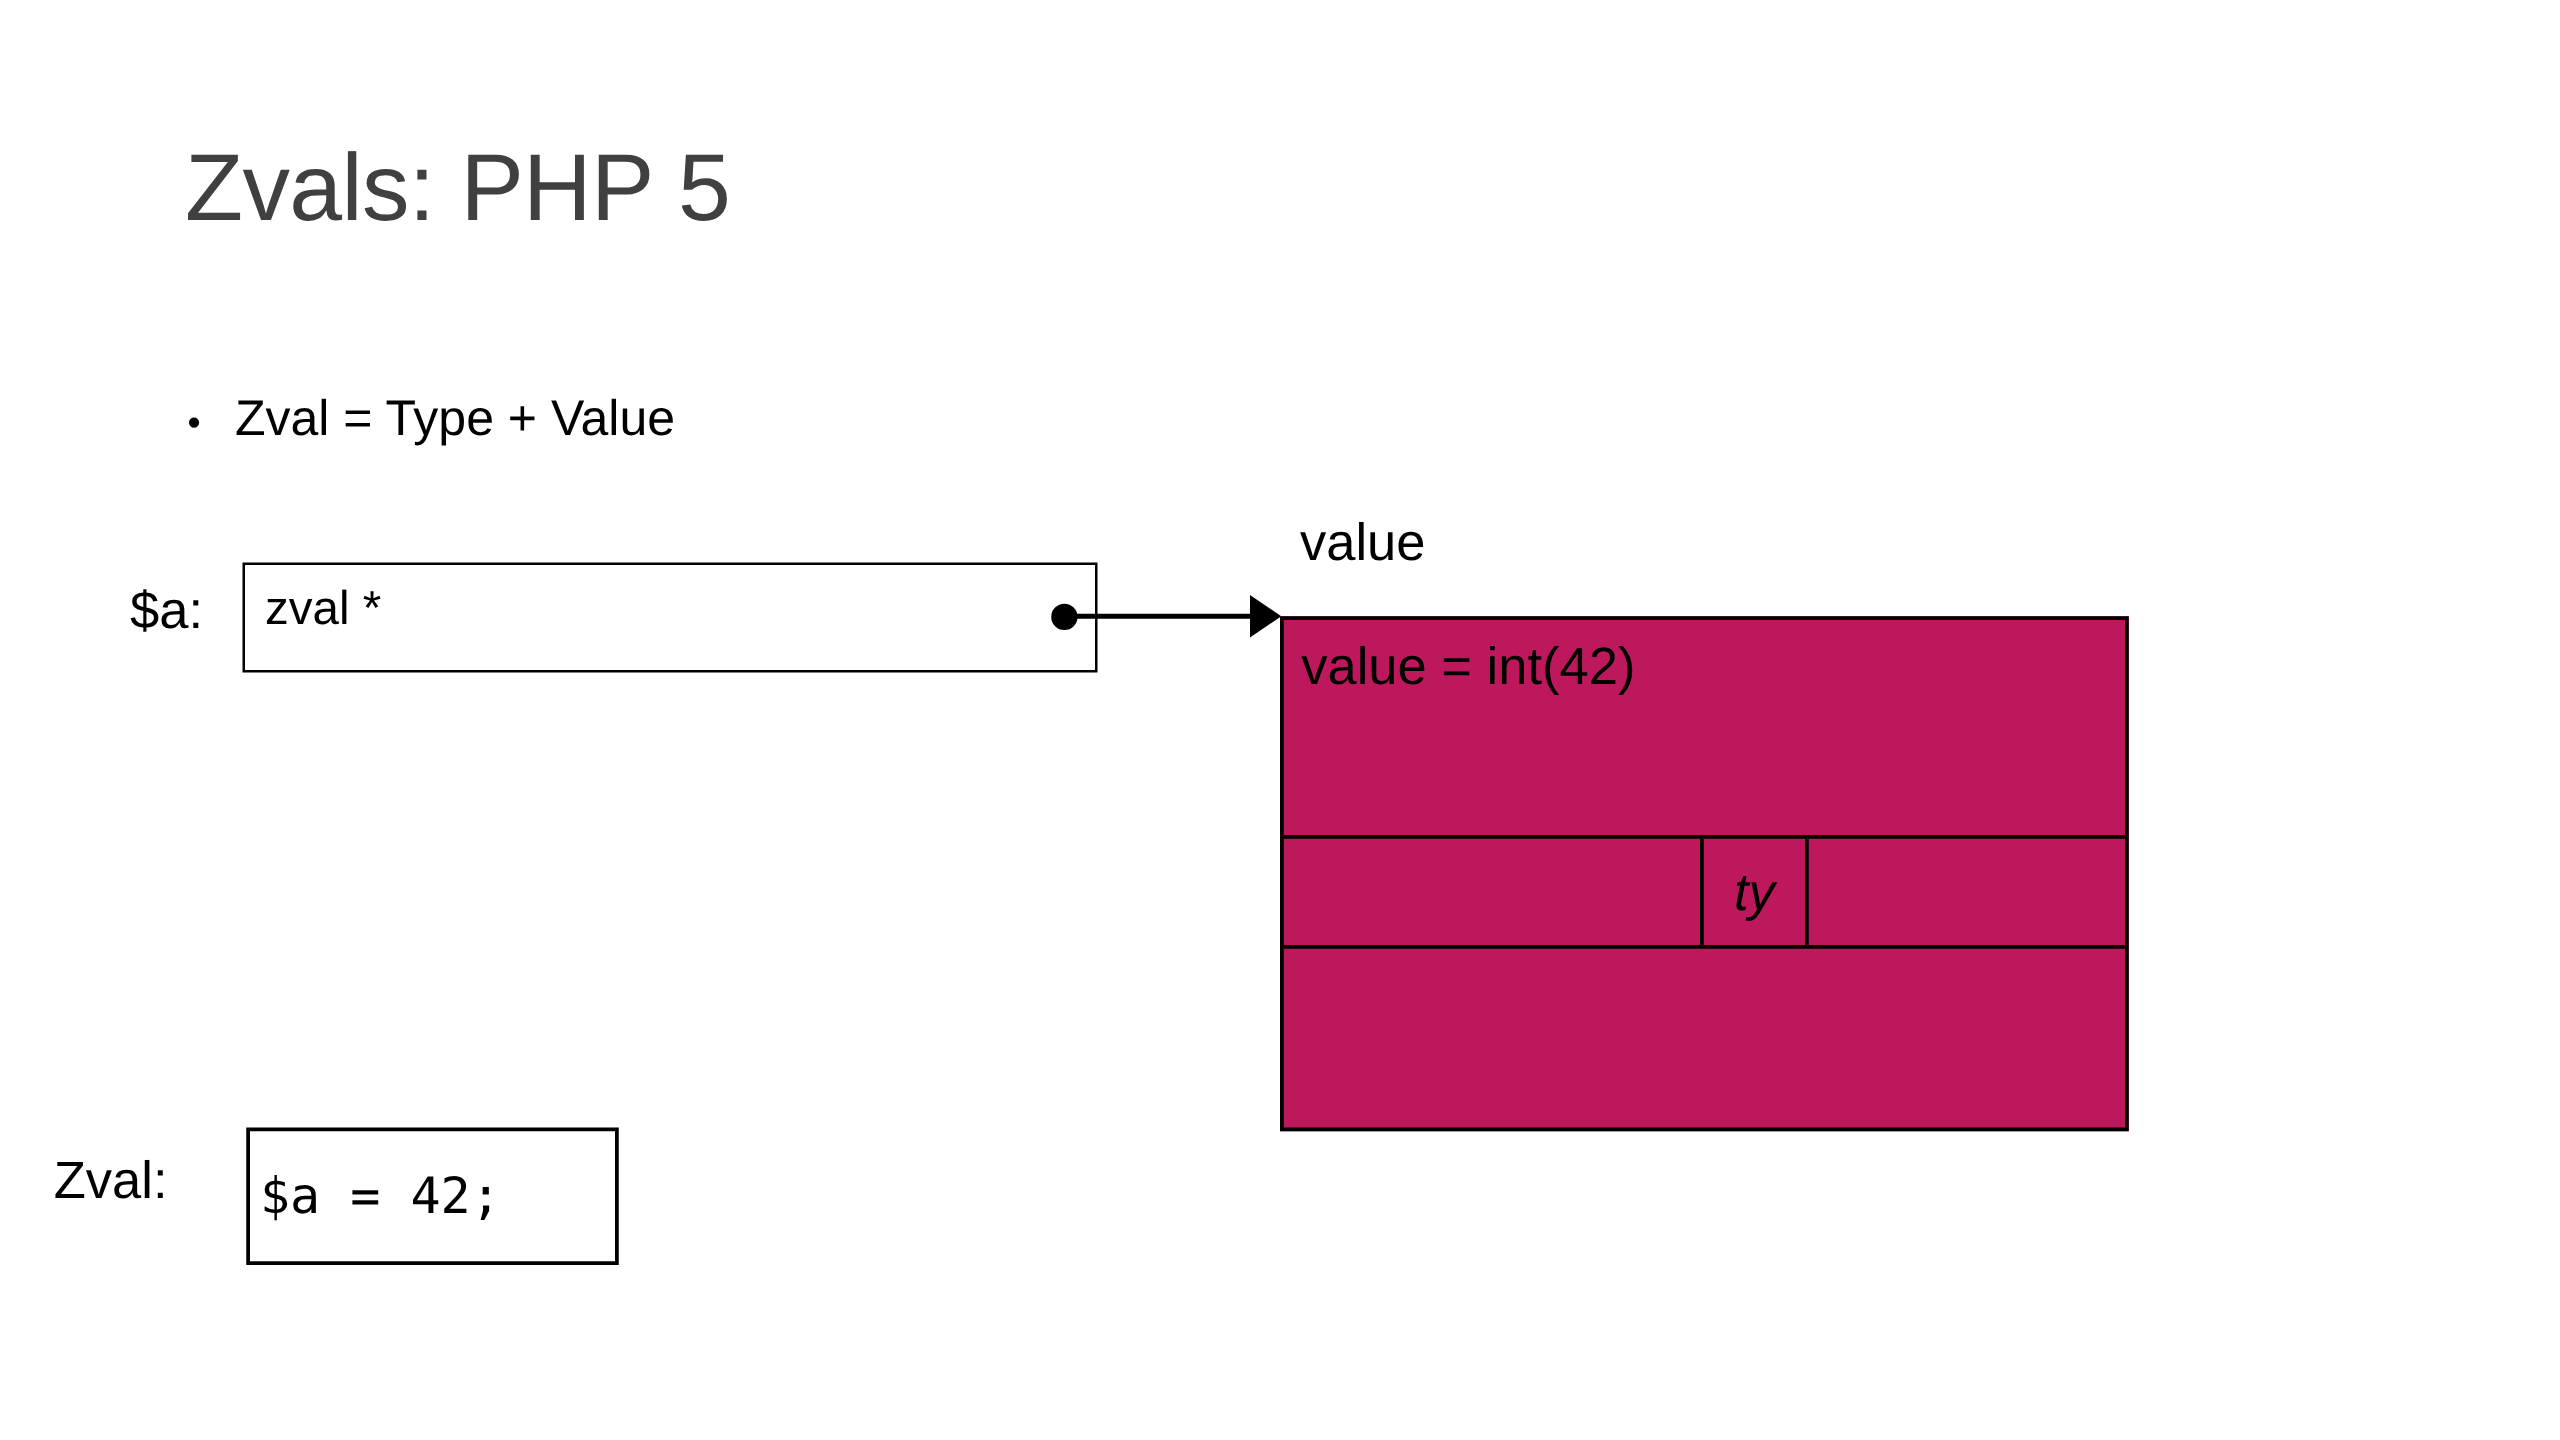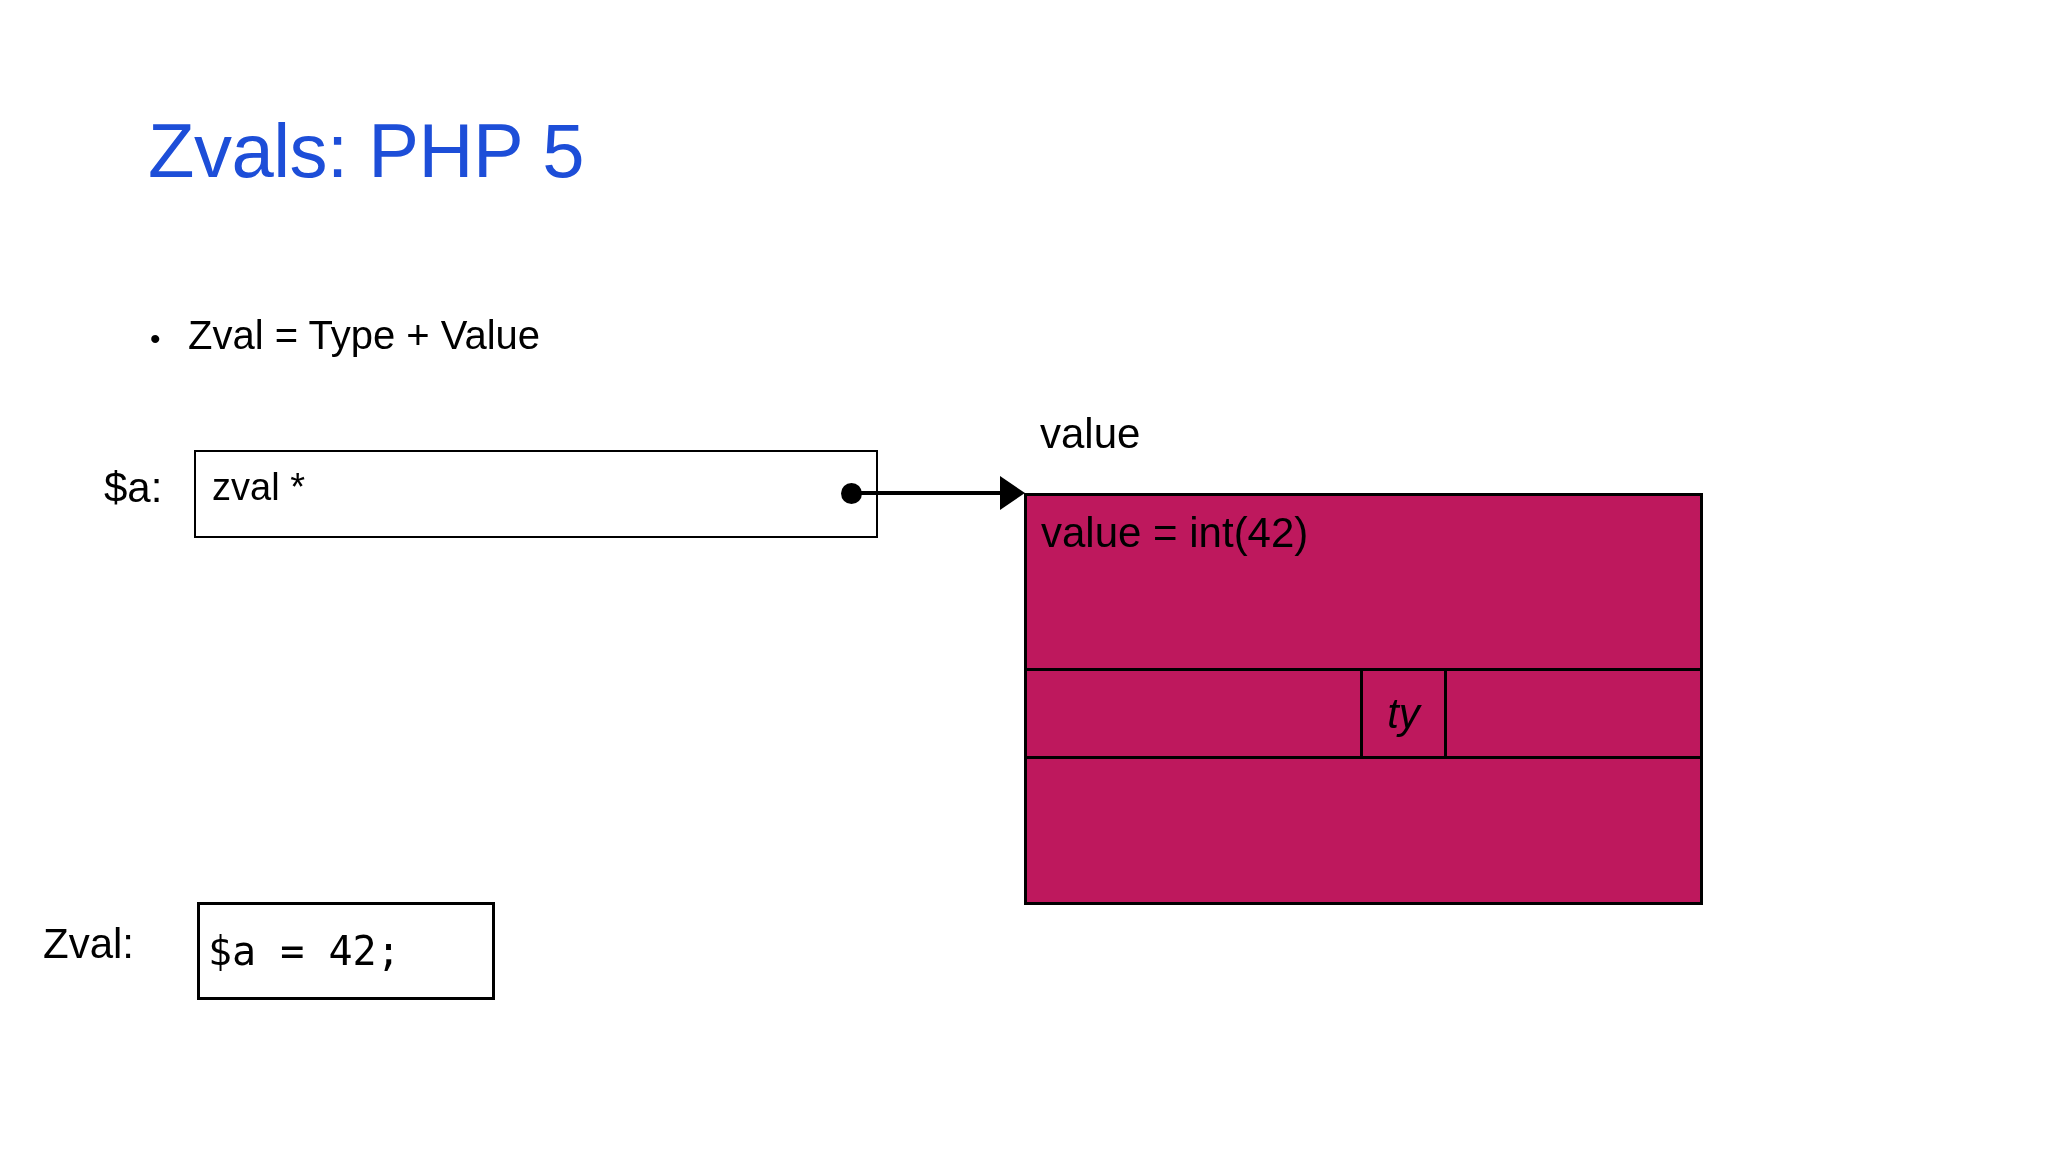--- a/index.html
+++ b/index.html
@@ -22,21 +22,21 @@
 
   
   .slide-title {
     position: absolute;
     left: 148px;
     top: 108px;
     font-size: 76px;
     line-height: 1.12;
     font-weight: 400;
     letter-spacing: -0.5px;
-    color: #1d4ed8;
+    color: #404040;
     white-space: nowrap;
   }
 
   
   .bullet-list {
     position: absolute;
     left: 150px;
     top: 310px;
     width: 1100px;
   }
@@ -169,21 +169,21 @@
     top: 923px;
     font-size: 42px;
     line-height: 1;
     white-space: nowrap;
   }
   .code-box {
     position: absolute;
     left: 197px;
     top: 902px;
     width: 298px;
-    height: 98px;
+    height: 110px;
     border: 3px solid #000000;
     box-sizing: border-box;
     background: #ffffff;
     display: flex;
     align-items: center;
   }
   .code-text {
     font-family: "DejaVu Sans Mono", "Liberation Mono", monospace;
     font-size: 40px;
     line-height: 1;

